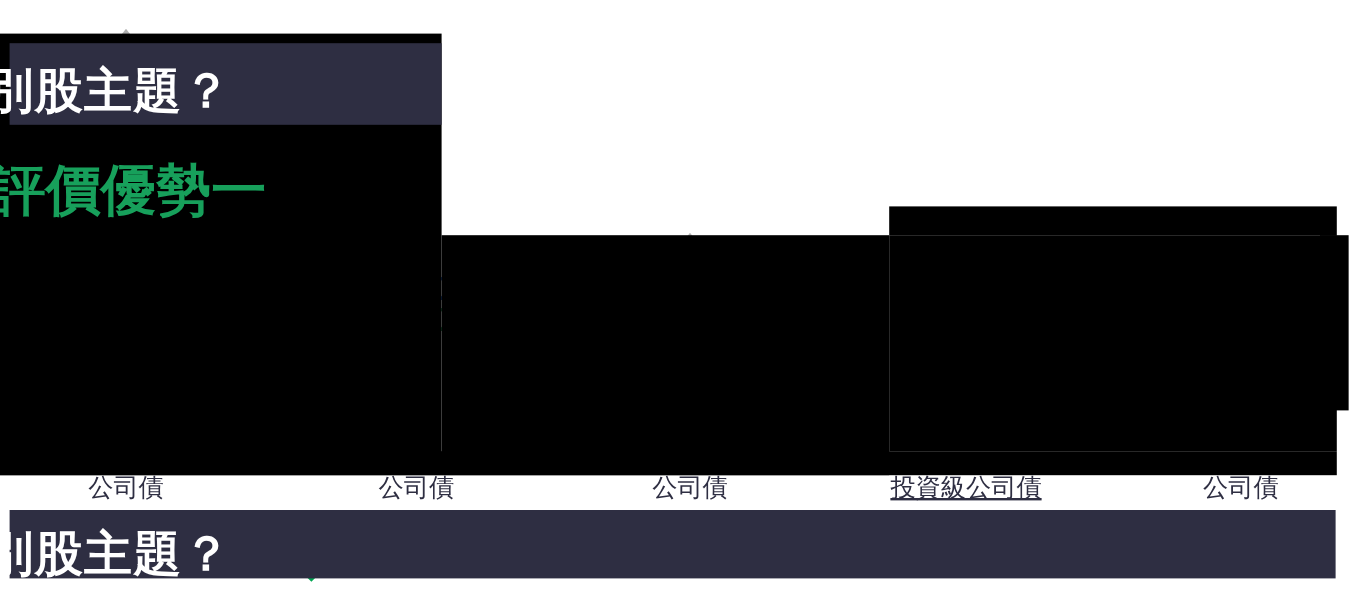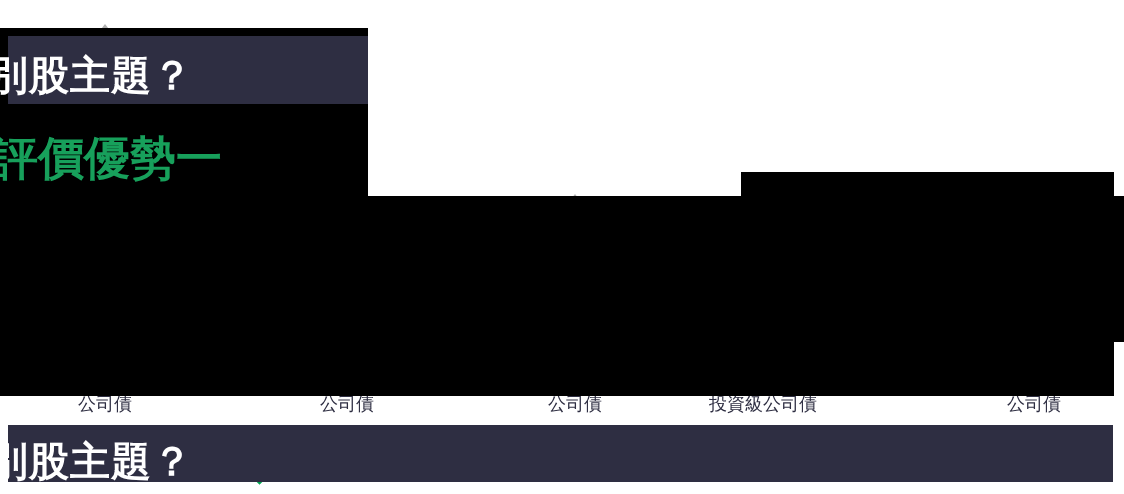--- a/index.html
+++ b/index.html
@@ -35,21 +35,21 @@
      width:34px;height:17px;background:#1a5aa8;}
   .dia{position:absolute;left:50%;transform:translate(-50%,-50%) rotate(45deg);
      width:27px;height:27px;background:#17a05b;}
 
   .lbl{position:absolute;font-size:27px;line-height:27px;white-space:nowrap;}
   .lbl.blue{color:#1f5fbf;}
   .lbl.green{color:#1f9a54;}
 
   
   .xlab{position:absolute;top:392px;transform:translateX(-50%);
-     font-size:18px;color:#2e2e42;white-space:nowrap;
+     font-size:21px;color:#2e2e42;white-space:nowrap;
      font-family:"DejaVu Sans","Liberation Sans",sans-serif;}
 
   
   #legend{position:absolute;left:0;top:440px;width:1124px;height:54px;}
   .lgitem{position:absolute;display:flex;align-items:center;gap:4px;
      font-size:24px;color:#2e2e42;white-space:nowrap;}
   .lg-dia{width:23px;height:23px;background:#00a551;transform:rotate(45deg);}
   .lg-sq{width:22px;height:22px;background:#1565c0;}
   .lg-arrow{position:relative;width:62px;height:20px;}
   .lg-arrow .bar{position:absolute;left:9px;right:9px;top:7px;height:6px;background:#b0b0b0;}
@@ -117,21 +117,21 @@
       <div class="arrowhead up" style="top:233px;"></div>
       <div class="sq" style="top:304px;"></div>
       <div class="dia" style="top:315px;"></div>
       <div class="lbl blue" style="left:68px;top:276px;">127</div>
       <div class="lbl green" style="left:68px;top:302px;">114</div>
     </div>
 
     <div class="xlab" style="left:105px;">公司債</div>
     <div class="xlab" style="left:347px;">公司債</div>
     <div class="xlab" style="left:575px;">公司債</div>
-    <div class="xlab" style="left:763px;">投資級公司債</div>
+    <div class="xlab" style="left:805px;text-decoration:underline;">投資級公司債</div>
     <div class="xlab" style="left:1034px;">公司債</div>
   </div>
 
   <div id="legend">
     <div class="lgitem" style="left:248px;top:12px;">
       <span class="lg-dia"></span>
       <span>最新</span>
     </div>
     <div class="lgitem" style="left:457px;top:12px;">
       <span class="lg-sq"></span>

